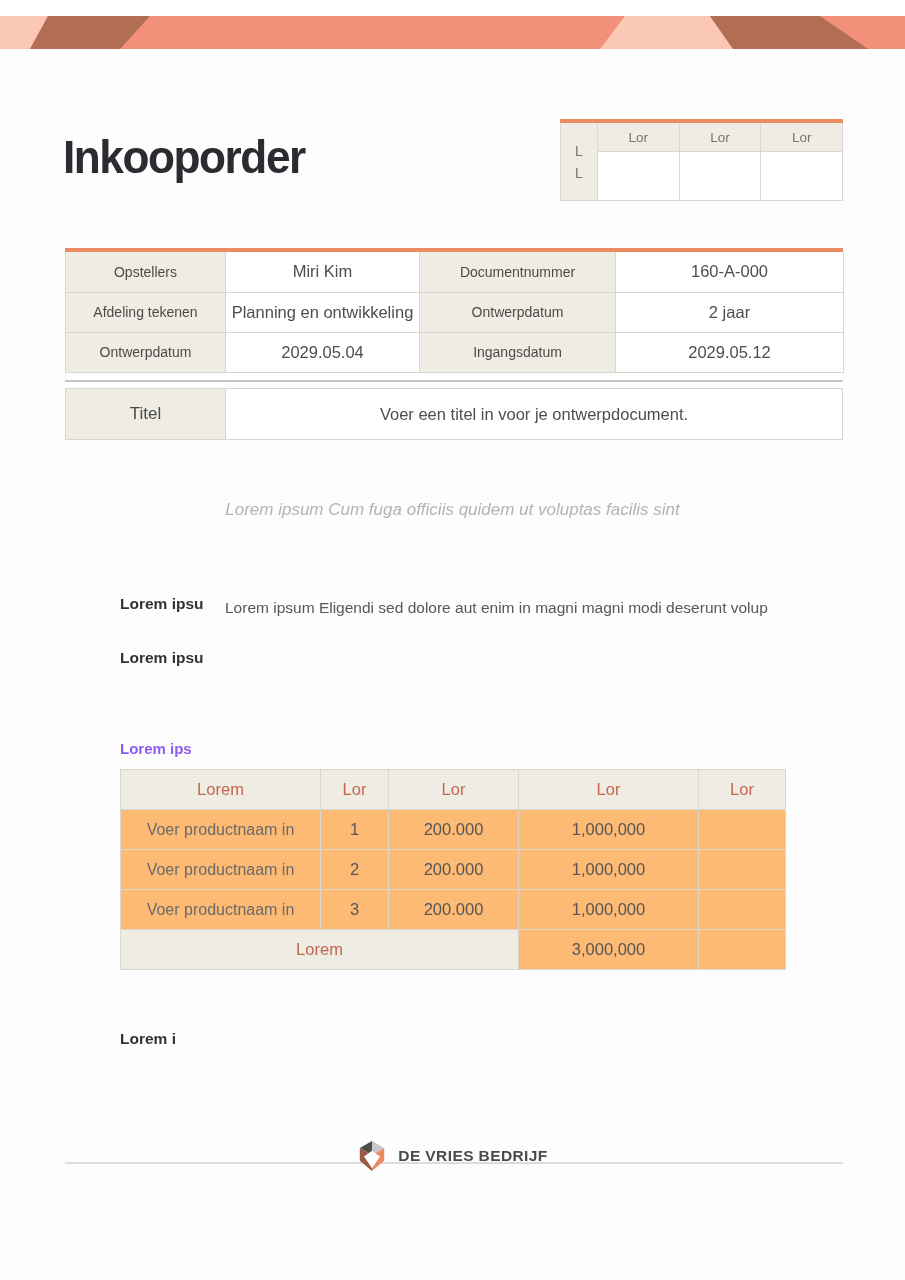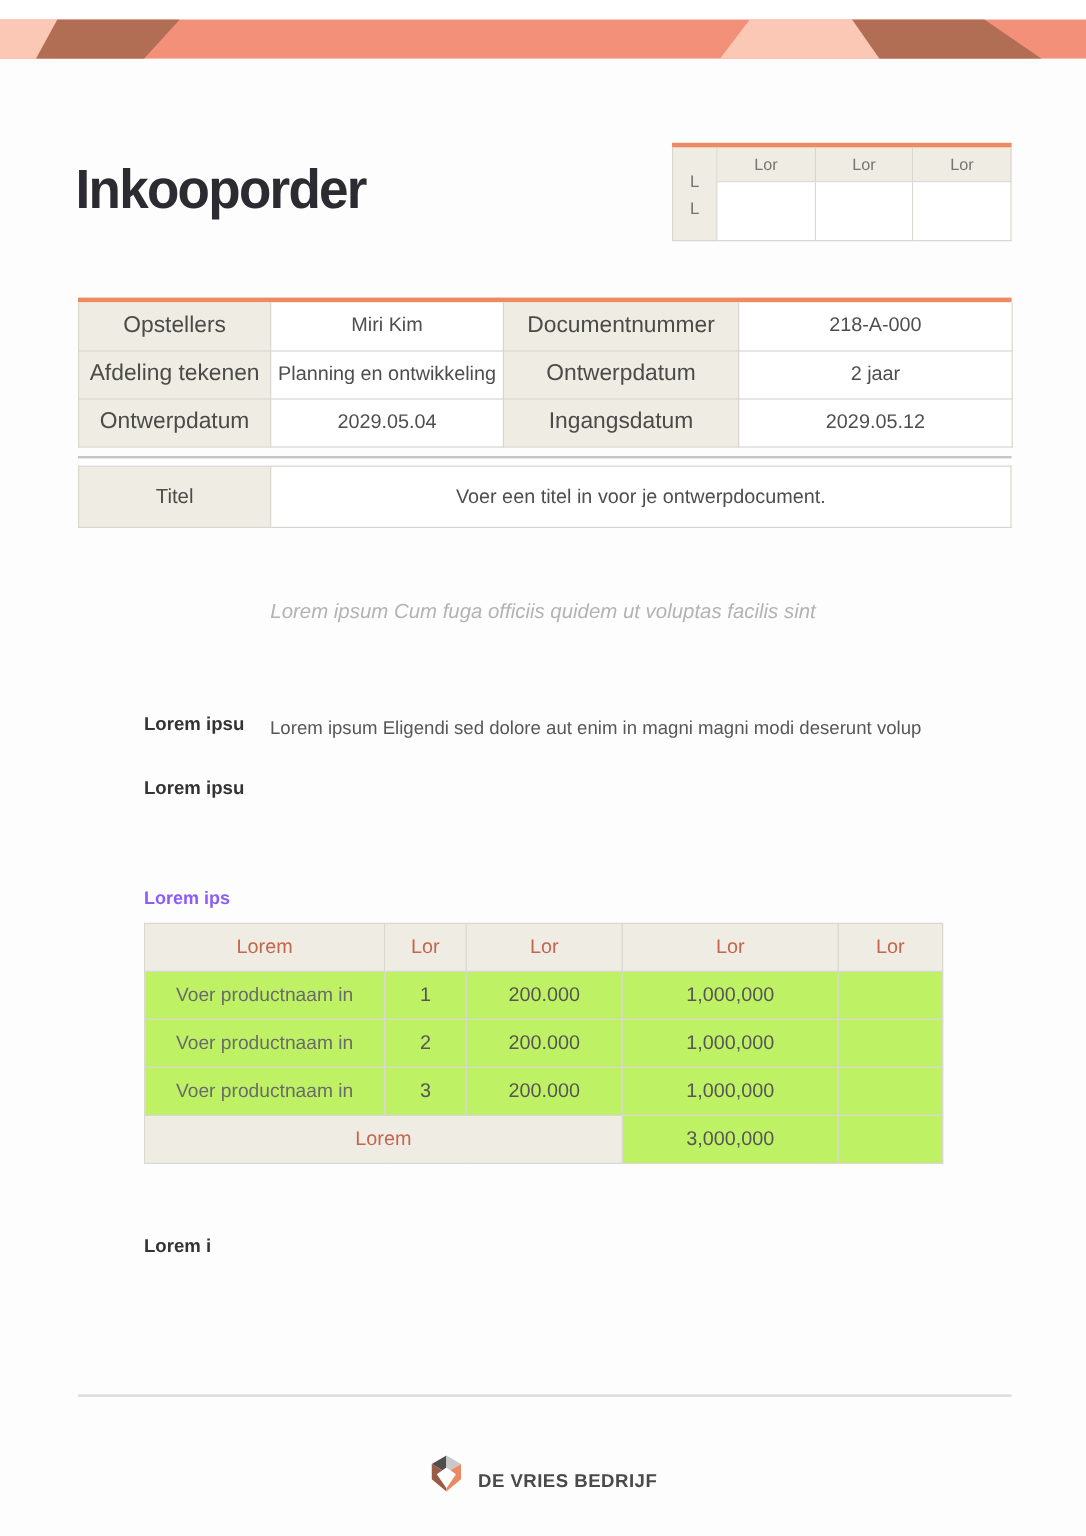--- a/index.html
+++ b/index.html
@@ -24,21 +24,21 @@
         display:flex; align-items:center; justify-content:center; font-size:13.5px; color:#76756f; }
   .mini-table .mt-body { height:49px; background:#fff; border-bottom:1px solid #d9d7cf; border-right:1px solid #d9d7cf; }
 
   
   table { border-collapse:collapse; table-layout:fixed; }
   td, th { vertical-align:middle; text-align:center; font-weight:normal; }
 
   
   .info-table-wrap { position:absolute; left:65px; top:232px; width:778px; border-top:4px solid #ec8a61; }
   .info-table { width:100%; }
-  .info-table td { height:40px; border:1px solid #d8d6ce; border-top:none; font-size:19px; }
+  .info-table td { height:40px; border:1px solid #d8d6ce; border-top:none; font-size:14px; }
   .info-table td.lbl { background:#eeece3; color:#4b4b49; }
   .info-table td.val { background:#fff; color:#4e4e4e; font-size:16.5px; }
 
   
   .titel-line { position:absolute; left:65px; top:364px; width:778px; height:2px; background:#c7c6c0; }
   .titel-wrap { position:absolute; left:65px; top:372px; width:778px; }
   .titel-table { width:100%; }
   .titel-table td { height:51px; border:1px solid #d8d6ce; font-size:17px;text-align:center; }
   .titel-table td.lbl { background:#eeece3; color:#4b4b49; }
   .titel-table td.val { background:#fff; color:#4e4e4e; font-size:16.5px; }
@@ -53,27 +53,27 @@
   .section .sec-text { flex:1; font-size:15.5px; color:#57575a; line-height:29px; }
   .sec-1 { top:577px; }
   .sec-2 { top:631px; }
   .sec-3 { top:1012px; }
 
   
   .product-heading { position:absolute; left:120px; top:724px; font-weight:bold; font-size:15px; color:#8b5cf6; }
   .product-wrap { position:absolute; left:120px; top:753px; width:665px; }
   .product-table { width:100%;padding-left:20px; }
   .product-table th { height:40px; background:#eeece3; color:#c5664e; font-size:16.5px; border:1px solid #d9d7cf; }
-  .product-table td { height:40px; background:#bef264; font-size:16.5px; color:#565656; border:1px solid #d9d7cf; }
+  .product-table td { height:40px; background:#fdba74; font-size:16.5px; color:#565656; border:1px solid #d9d7cf; }
   .product-table td.pname { color:#6b6b6b; font-size:16px; }
   .product-table td.total-label { background:#eeece3; color:#c5664e; }
 
   
   .footer-divider { position:absolute; left:65px; top:1146px; width:778px; height:2px; background:#dcdcdc; }
-  .logo-row { position:absolute; left:0; top:1196px; width:905px; display:flex; align-items:flex-end; justify-content:center; gap:11px; }
+  .logo-row { position:absolute; left:0; top:1124px; width:905px; display:flex; align-items:center; justify-content:center; gap:11px; }
   .logo-text { font-weight:bold; font-size:15.5px; color:#4a4a4a; letter-spacing:0.4px; }
 </style>
 </head>
 <body>
 
 <div class="page">
 
   <svg class="banner" viewBox="0 0 905 33" preserveAspectRatio="none">
     <rect width="905" height="33" fill="#F2907A"></rect>
     <polygon points="0,0 48,0 30,33 0,33" fill="#FBC8B5"></polygon>
@@ -111,21 +111,21 @@
           <col style="width:160px">
           <col style="width:194px">
           <col style="width:196px">
           <col style="width:228px">
         </colgroup>
       <tbody>
           <tr>
         <td class="lbl">Opstellers</td>
         <td class="val">Miri Kim</td>
         <td class="lbl">Documentnummer</td>
-        <td class="val">218-A-000</td>
+        <td class="val">160-A-000</td>
       </tr>
       <tr>
         <td class="lbl">Afdeling tekenen</td>
         <td class="val">Planning en ontwikkeling</td>
         <td class="lbl">Ontwerpdatum</td>
         <td class="val">2 jaar</td>
       </tr>
       <tr>
         <td class="lbl">Ontwerpdatum</td>
         <td class="val">2029.05.04</td>

